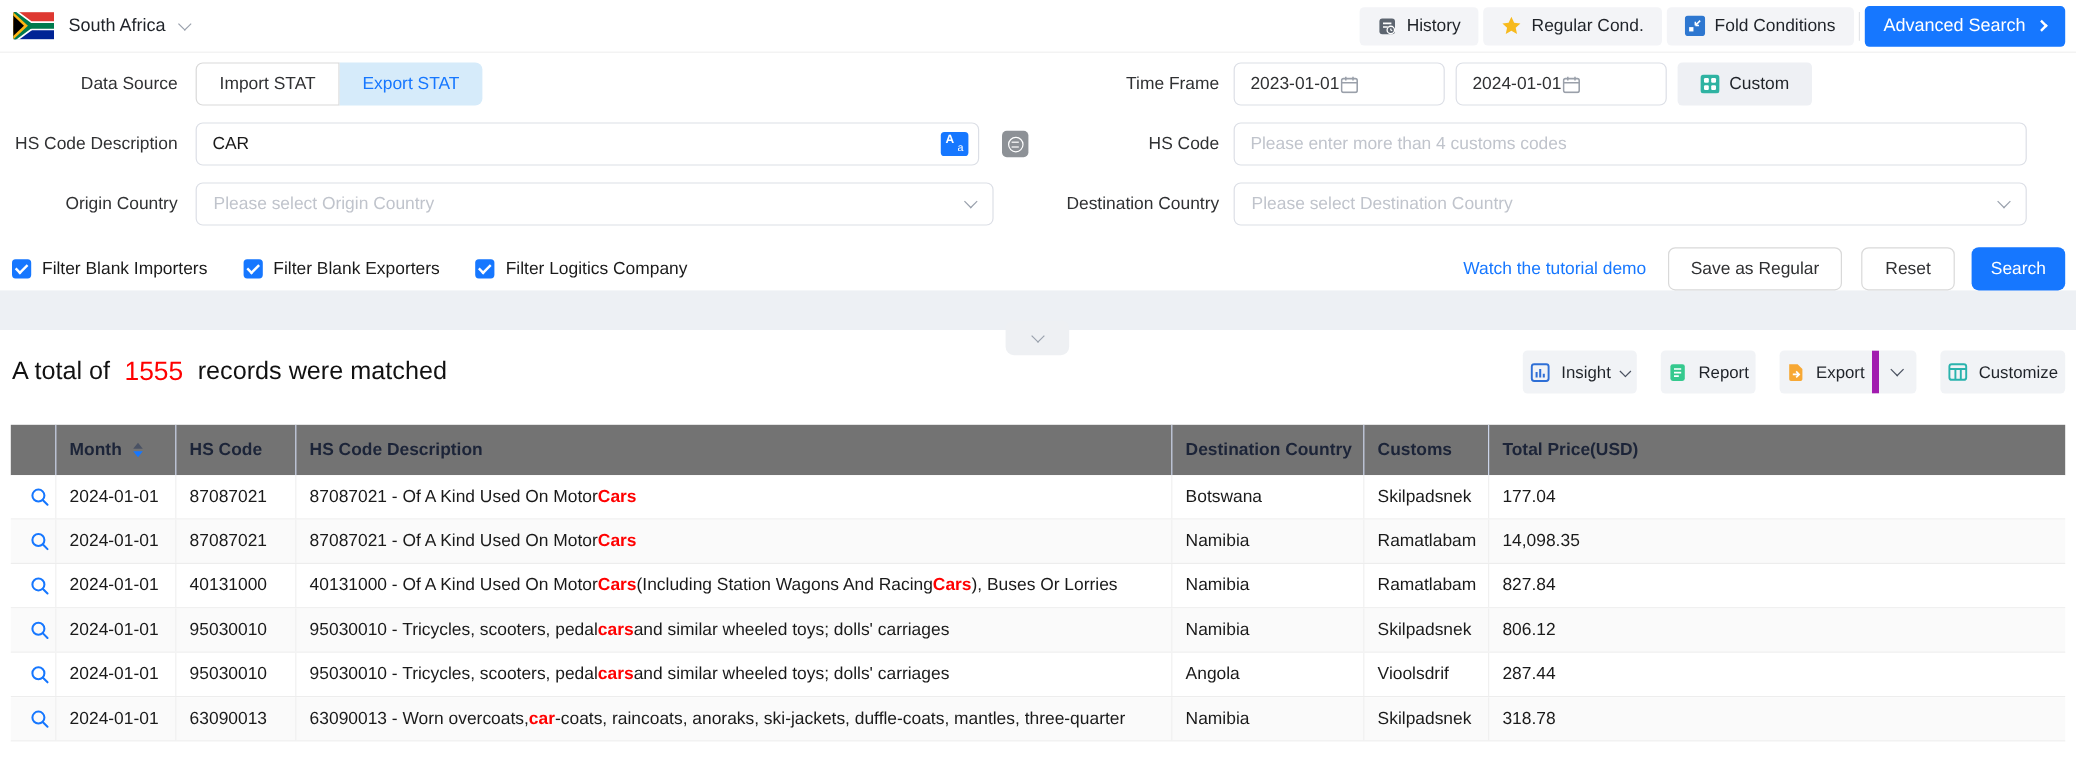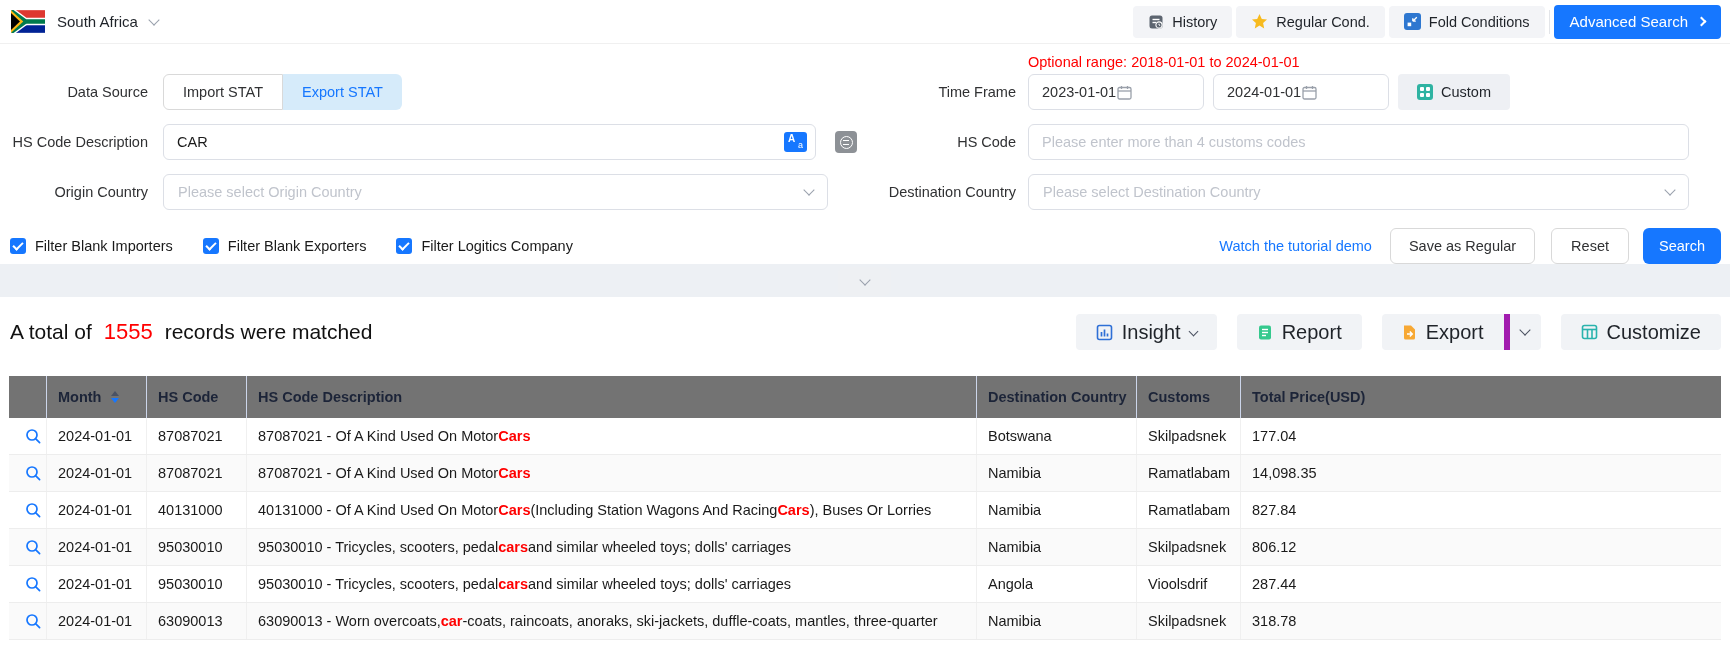--- a/index.html
+++ b/index.html
@@ -90,21 +90,21 @@
 
   .band { height:33px; background:#edf0f4; }
 
   
   .results { padding-top:17px; }
   .res-head { display:flex; align-items:center; height:36px; padding:0 9px 0 10px; }
   .summary { font-size:21px; font-weight:normal; color:#111; display:flex; align-items:center; }
   .summary .count { color:#ff0000; font-size:22px; margin:0 12px; }
   .res-toolbar { margin-left:auto; display:flex; align-items:center; gap:20px; }
   .rbtn { height:36px; background:#f1f3f6; border:none; border-radius:4px; display:flex;
-    align-items:center; gap:9px; padding:0 20px; font-size:20px; color:#1f2329; cursor:pointer;
+    align-items:center; gap:9px; padding:0 6px; font-size:14px; color:#1f2329; cursor:pointer;
     font-family:inherit; }
   .rbtn .chev { border-color:#4a5160; margin-top:-2px; width:7px; height:7px; }
   .export-group { display:flex; align-items:stretch; }
   .export-main { border-radius:4px 0 0 4px; border-right:6px solid #a21caf; }
   .export-chev { width:31px; background:#f1f3f6; border:none; border-radius:0 4px 4px 0;
     display:flex; align-items:center; justify-content:center; cursor:pointer; }
 
   
   .table { margin:26px 9px 0 9px; font-size:14.5px; }
   .tgrid { display:grid; grid-template-columns:38px 100px 100px 730px 160px 104px 1fr; }
@@ -180,28 +180,20 @@
     <span class="vdiv"></span>
     <button class="adv-btn">
       <span>Advanced Search</span>
       <span class="chev-r"></span>
     </button>
   </div>
 </div>
 
 <div class="form">
 
-  <div class="frow frow-red">
-    <span class="flabel"></span>
-      <span class="fleft"></span>
-      <span class="flabel2"></span>
-    <span class="fright">
-        <span class="red-note">Optional range:  2018-01-01 to 2024-01-01</span>
-      </span>
-  </div>
 
   <div class="frow">
     <span class="flabel">Data Source</span>
     <span class="fleft">
       <span class="seg">
         <span class="seg-item seg-import">Import STAT</span>
         <span class="seg-item seg-export">Export STAT</span>
       </span>
     </span>
     <span class="flabel2">Time Frame</span>

